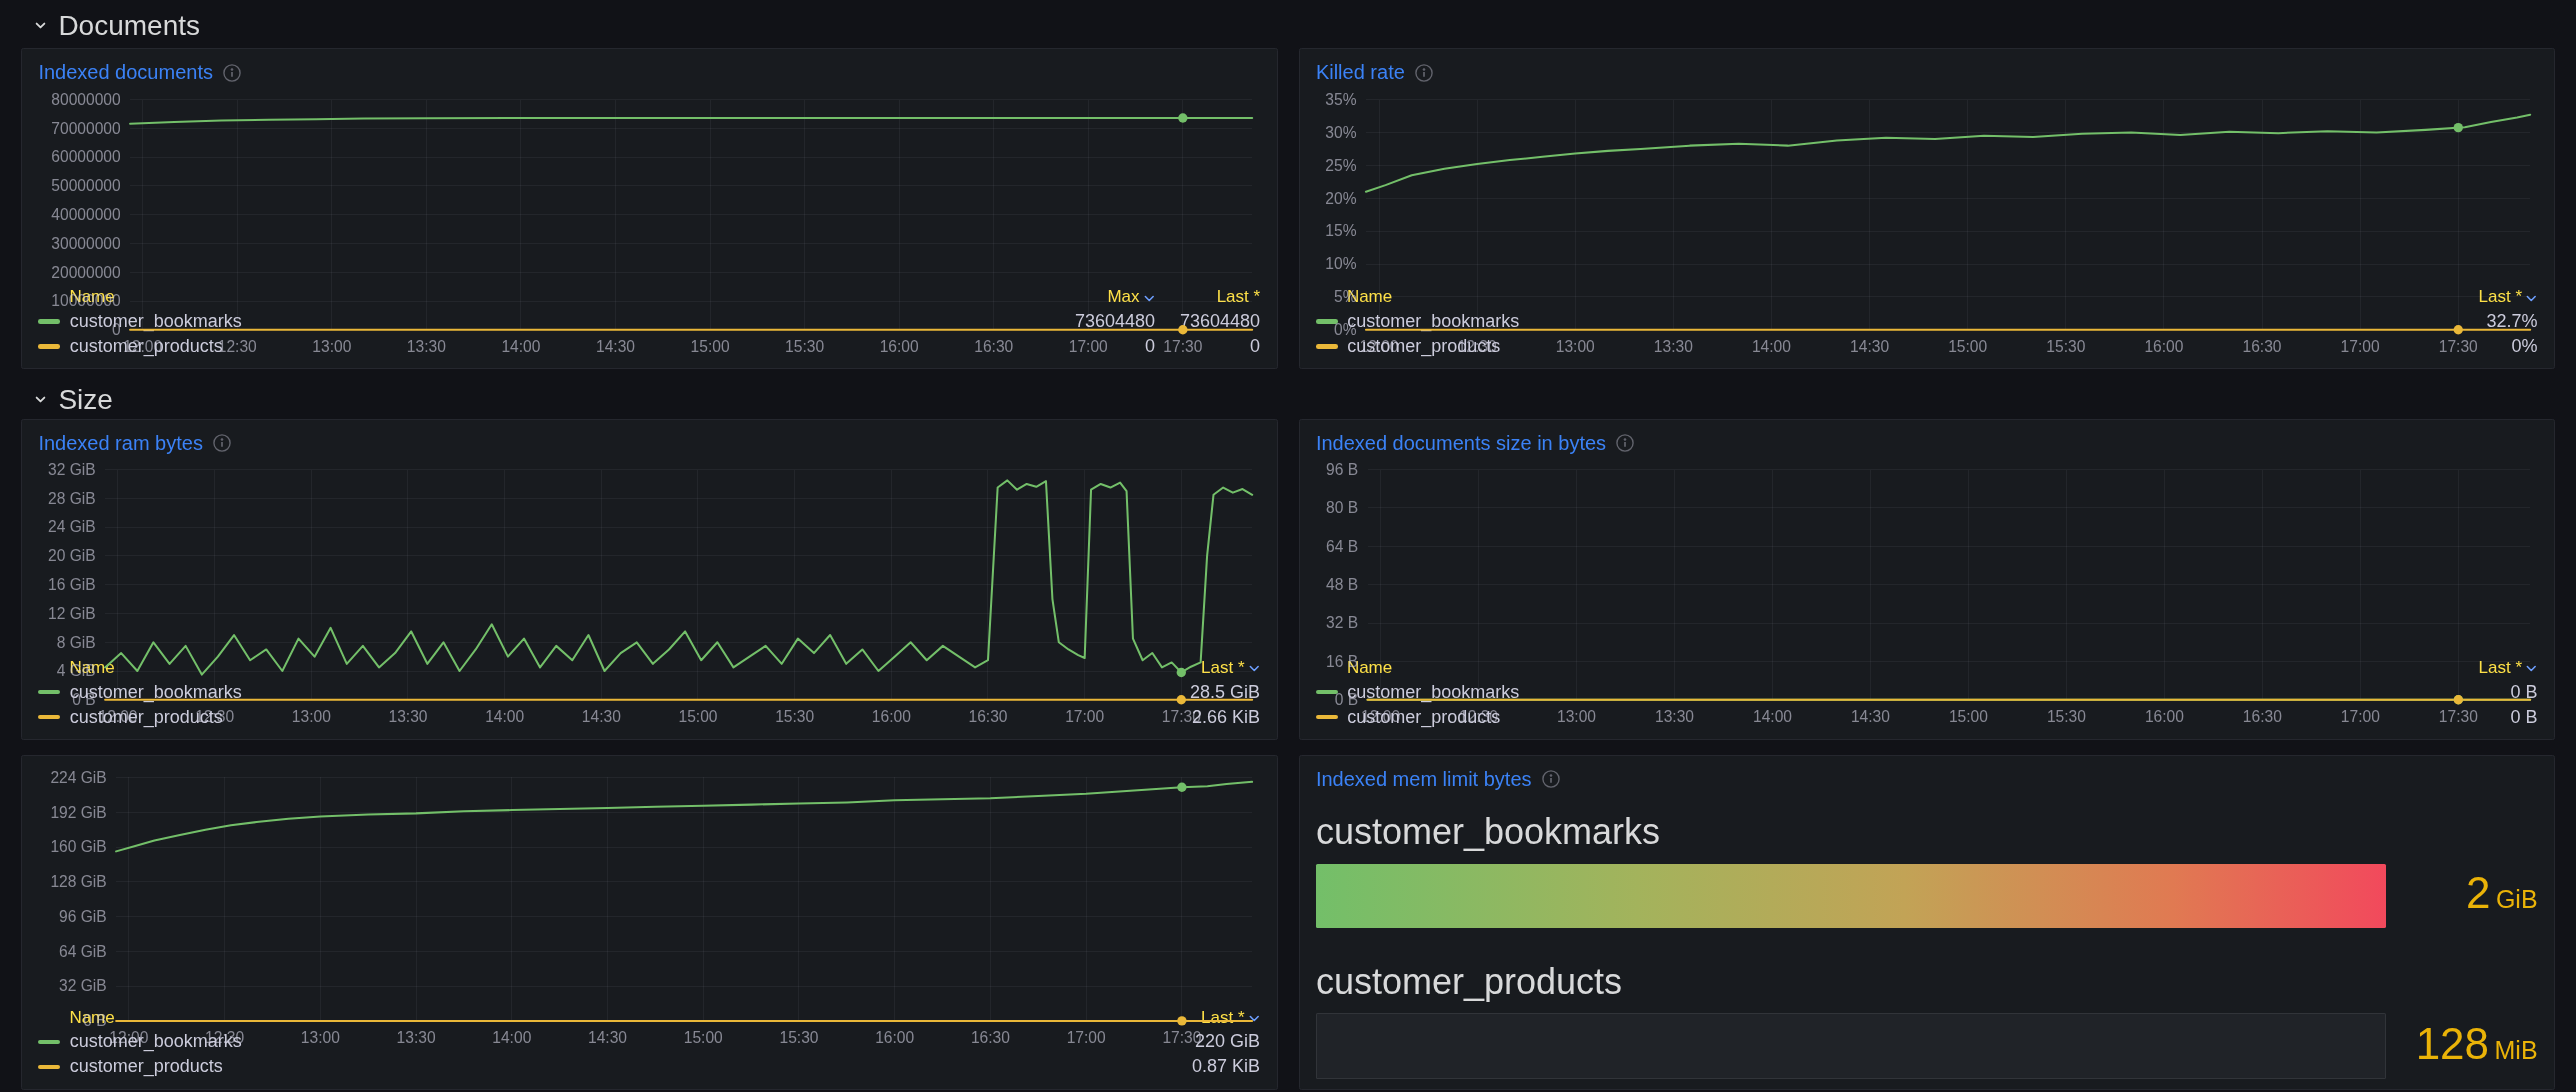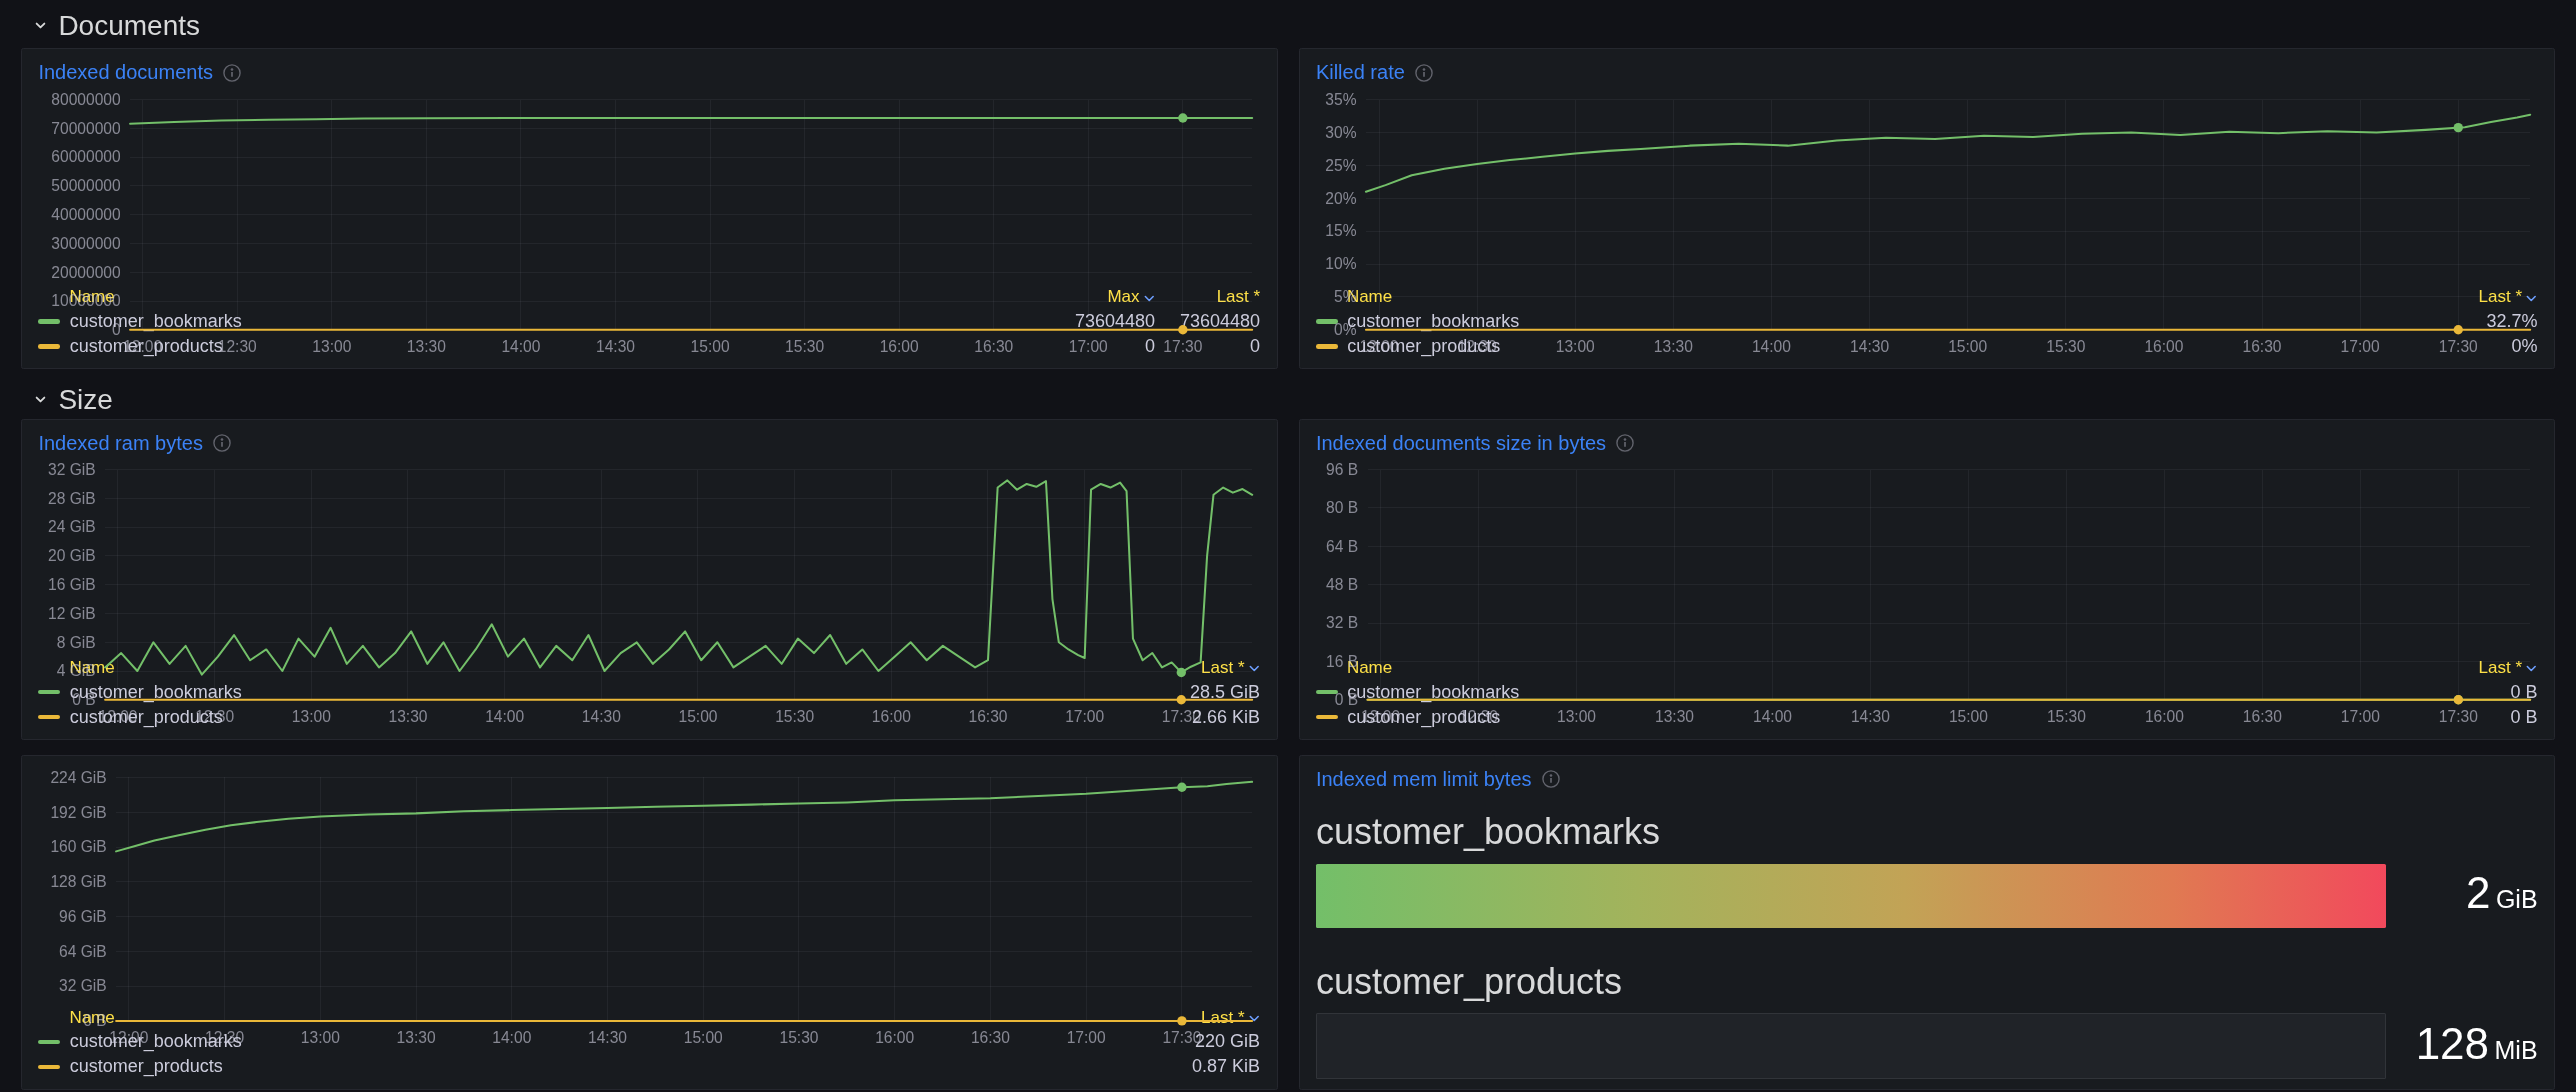--- a/index.html
+++ b/index.html
@@ -31,21 +31,21 @@
   
   .gauge-body{flex:1;display:flex;flex-direction:column;min-height:0;}
   .gauge-item{display:flex;align-items:flex-end;}
   .gauge-item.first{margin-top:15.6px;}
   .gauge-item.second{margin-top:31px;}
   .gauge-left{flex:1;min-width:0;}
   .gauge-name{font-size:36px;font-weight:400;color:#d8d9da;line-height:1.26;margin-bottom:9.4px;}
   .gauge-bar{height:64px;border-radius:1.6px;}
   .gauge-bar.gradient{background:linear-gradient(90deg,#73bf69 0%,#a3b35c 30%,#c2a356 55%,#e07a52 80%,#f2495c 100%);}
   .gauge-bar.track{height:66px;background:rgba(204,204,220,0.05);border:0.8px solid rgba(204,204,220,0.10);box-sizing:border-box;}
-  .gauge-value{flex:none;width:152px;text-align:right;color:#ffffff;padding-bottom:10px;white-space:nowrap;}
+  .gauge-value{flex:none;width:152px;text-align:right;color:#eab308;padding-bottom:10px;white-space:nowrap;}
   .gauge-value .num{font-size:44px;font-weight:500;}
   .gauge-value .unit{font-size:25px;font-weight:500;margin-left:5.5px;}
 </style>
 </head>
 <body>
 
 <div class="container">
 
   <div class="section-header">
     <svg width="17" height="17" viewBox="0 0 22 22">

